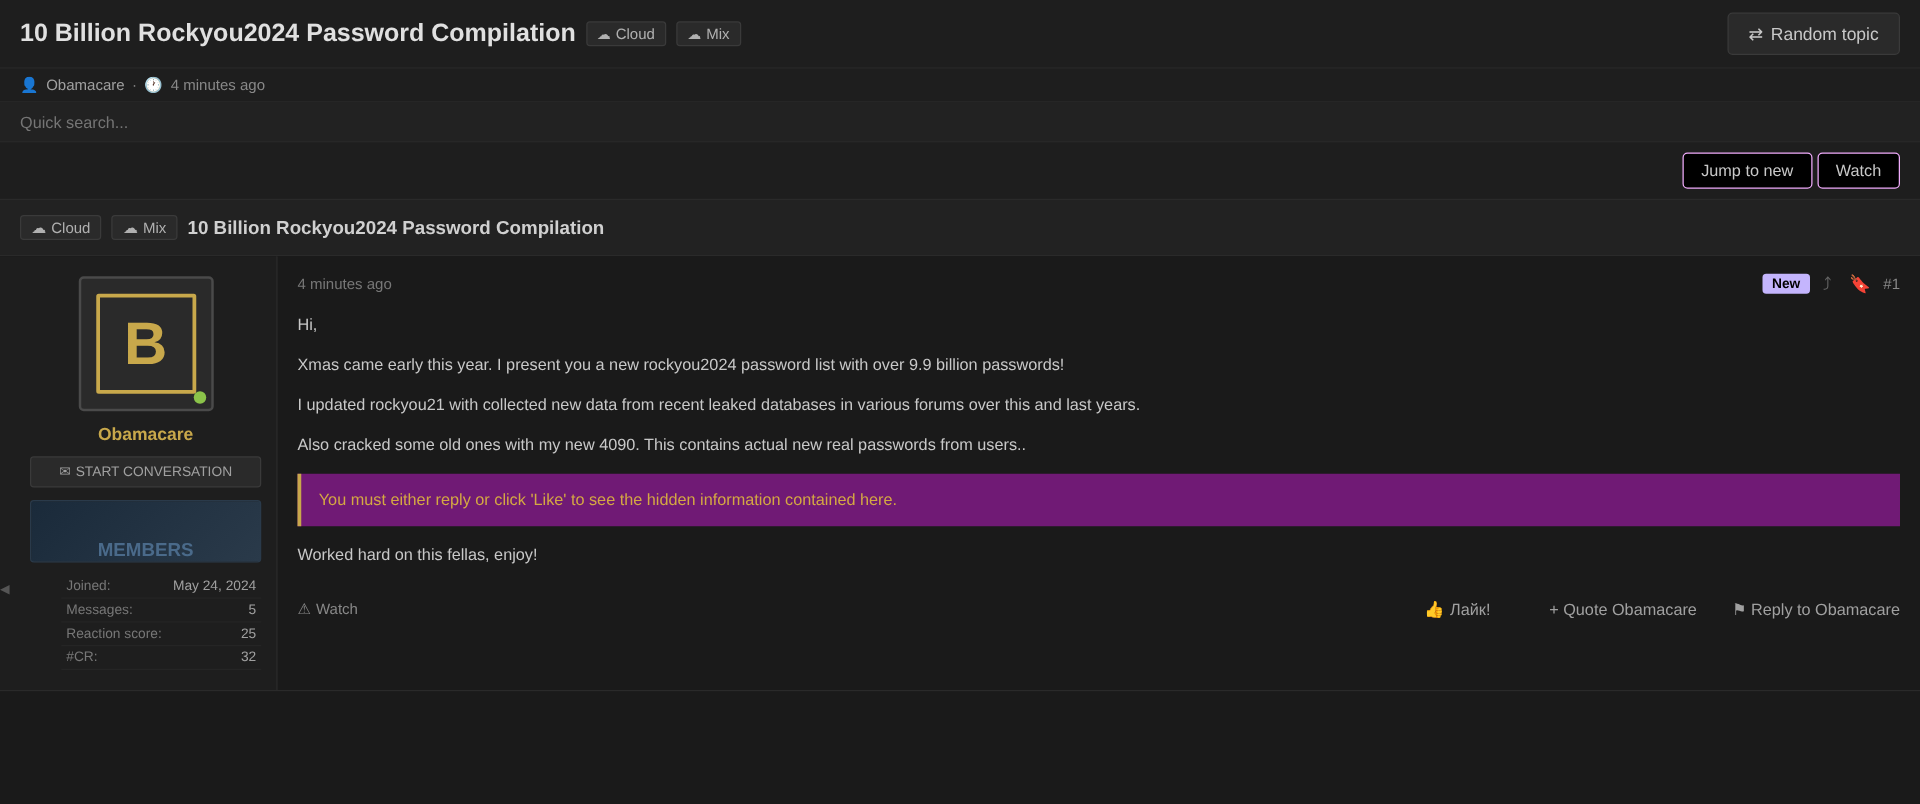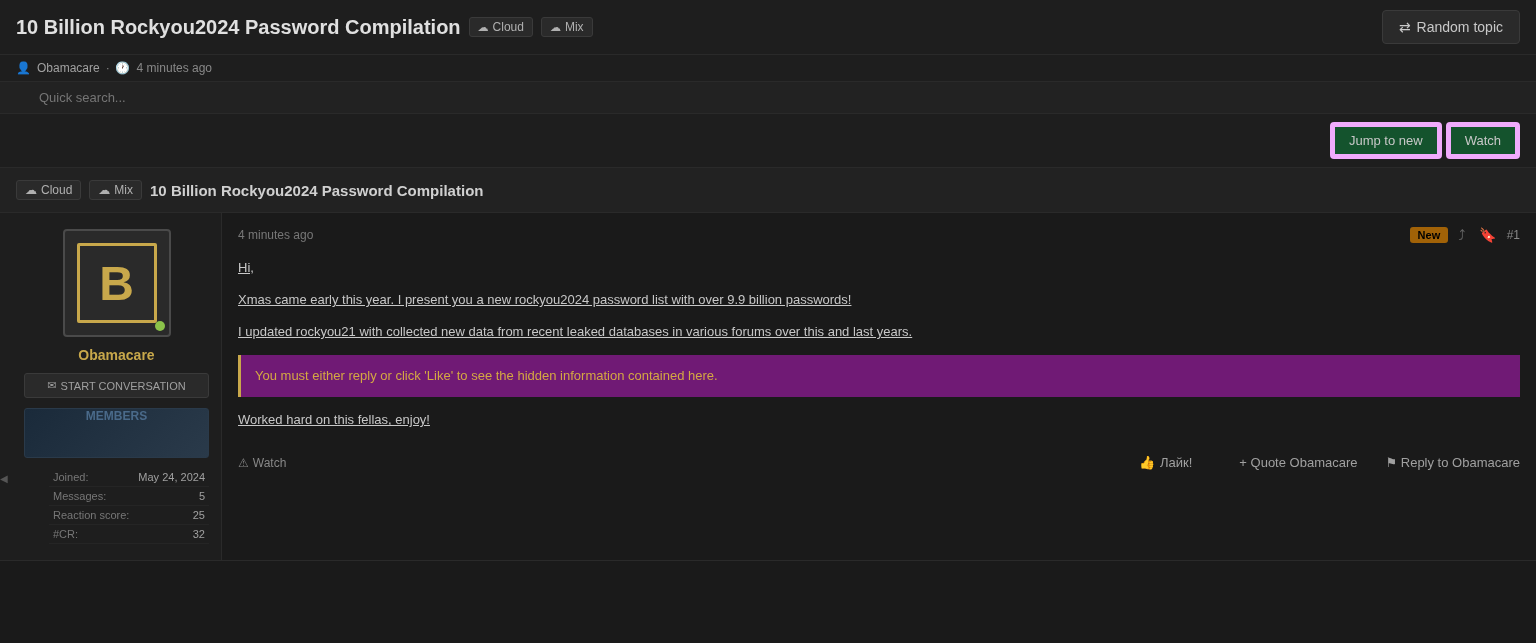--- a/index.html
+++ b/index.html
@@ -77,36 +77,35 @@
       padding: 8px 16px;
       border-bottom: 1px solid #2a2a2a;
     }
     .search-input {
       background: transparent;
       border: none;
       outline: none;
       color: #888;
       font-size: 13px;
       width: 300px;
-      margin-left: 23px;
     }
 
     
     .action-bar {
       background: #1e1e1e;
       padding: 8px 16px;
       display: flex;
       align-items: center;
       justify-content: flex-end;
       gap: 4px;
       border-bottom: 1px solid #2a2a2a;
     }
     .action-btn {
-      background: #14532d;
-      border: 5px solid #f0abfc;
+      background: #000000;
+      border: 1px solid #f0abfc;
       color: #c8c8c8;
       padding: 6px 14px;
       border-radius: 4px;
       cursor: pointer;
       font-size: 13px;
     }
 
     
     .thread-tags-row {
       background: #222;
@@ -203,24 +202,24 @@
       gap: 4px;
       width: 100%;
       justify-content: center;
     }
     .banner-image {
       width: 100%;
       height: 50px;
       background: linear-gradient(135deg, #1a2a3a, #2a3a4a);
       border-radius: 3px;
       display: flex;
-      align-items: flex-start;
+      align-items: flex-end;
       justify-content: center;
       color: #4a6a8a;
-      font-size: 12px;
+      font-size: 15px;
       font-weight: bold;
       border: 1px solid #2a3a4a;
     }
     .user-stats {
       width: 100%;
     }
     .stat-row {
       display: flex;
       justify-content: space-between;
       padding: 3px 4px;
@@ -245,21 +244,21 @@
     .post-time {
       color: #777;
       font-size: 12px;
     }
     .post-actions {
       display: flex;
       align-items: center;
       gap: 6px;
     }
     .new-badge {
-      background: #a16207;
+      background: #c4b5fd;
       color: #000;
       padding: 2px 8px;
       border-radius: 3px;
       font-size: 11px;
       font-weight: bold;
     }
     .post-icon-btn {
       color: #666;
       cursor: pointer;
       font-size: 14px;
@@ -271,21 +270,20 @@
     }
 
     
     .post-body {
       color: #c8c8c8;
       line-height: 1.7;
       font-size: 13px;
     }
     .post-body p {
       margin-bottom: 10px;
-      text-decoration: underline;
     }
     .hidden-content-notice {
       border-left: 3px solid #c8a84b;
       background: #701a75;
       padding: 10px 14px;
       color: #d4a843;
       font-size: 13px;
       margin: 12px 0;
     }
 
@@ -435,20 +433,21 @@
         <span class="post-icon-btn" title="Share">⤴</span>
         <span class="post-icon-btn" title="Bookmark">🔖</span>
         <span class="post-num">#1</span>
       </div>
     </div>
 
     <div class="post-body">
       <p>Hi,</p>
       <p>Xmas came early this year. I present you a new rockyou2024 password list with over 9.9 billion passwords!</p>
       <p>I updated rockyou21 with collected new data from recent leaked databases in various forums over this and last years.</p>
+      <p>Also cracked some old ones with my new 4090. This contains actual new real passwords from users..</p>
       <div class="hidden-content-notice">
         <span>You must either reply or click 'Like' to see the hidden information contained here.</span>
       </div>
       <p>Worked hard on this fellas, enjoy!</p>
     </div>
 
     <div class="post-footer">
       <div class="report-btn">
         <span>⚠</span>
         <span>Watch</span>

